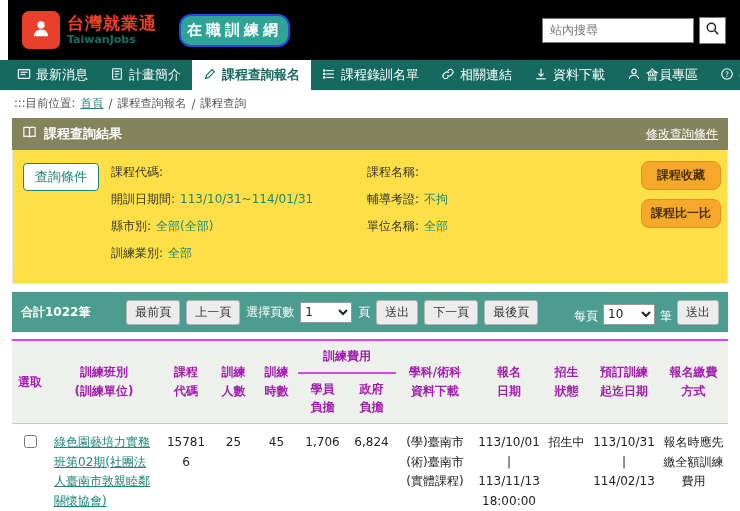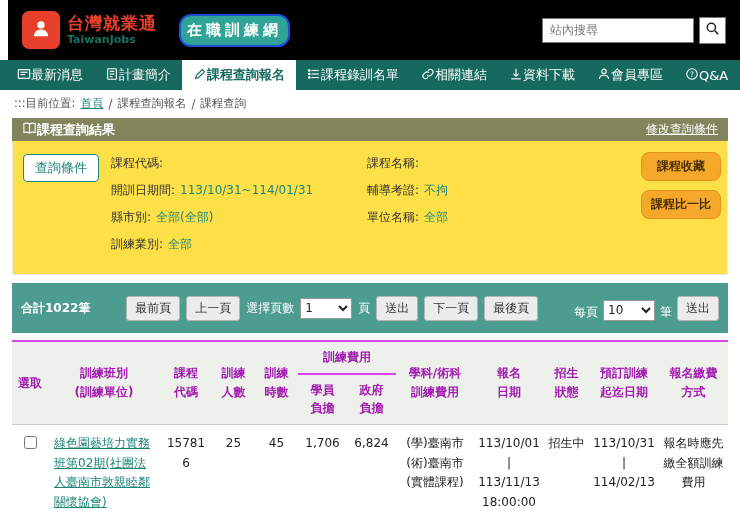--- a/index.html
+++ b/index.html
@@ -33,36 +33,36 @@
     padding:0 7px; font-size:12px; font-family:inherit;
   }
   .search button {
     width:27px; height:27px; background:#fff; border:1px solid #777;
     display:flex; align-items:center; justify-content:center; cursor:pointer;
   }
 
   
   nav { height:30px; background:#15695e; display:flex; align-items:stretch; padding:0 6px; }
   .nav-item {
-    display:flex; align-items:center; padding:12px 11px;
+    display:flex; align-items:center; gap:5px; padding:12px 11px;
     color:#fff; font-size:13px; text-decoration:none; cursor:pointer; white-space:nowrap;
   }
   .nav-item.active { background:#fff; color:#15695e; font-weight:bold; }
   .nav-item svg { flex:0 0 auto; }
 
   
   .breadcrumb { padding:6px 14px 7px; font-size:11.5px; color:#555; display:flex; gap:5px; align-items:flex-end; }
   .breadcrumb .home { color:#1d8576; text-decoration:underline; }
 
   main { padding:0 12px; }
 
   
   .section-bar {
-    background:#83835c; color:#fff; height:23px;
-    display:flex; align-items:center; padding:0 10px;
+    background:#83835c; color:#fff; height:32px;
+    display:flex; align-items:center; gap:7px; padding:0 10px;
     font-size:13px; font-weight:bold;
   }
   .section-bar .edit { margin-left:auto; font-weight:normal; font-size:12px; color:#fff; text-decoration:underline; }
 
   
   .conditions {
     position:relative; border:1px solid #e2e8e2; border-top:none;
     padding:14px 0 21px; min-height:102px; background:#fde047;
   }
   .cond-btn {
@@ -79,21 +79,21 @@
   .cond-value { color:#1d8576; }
   .cond-actions { position:absolute; right:6px; top:11px; display:flex; flex-direction:column; gap:9px; }
   .action-btn {
     background:#f5a82a; border:1px solid #e09418; color:#4a3000;
     font-size:12px; font-weight:bold; padding:5px 9px; border-radius:8px;
     cursor:pointer; font-family:inherit; white-space:nowrap;
   }
 
   
   .pagination {
-    background:#4c9c90; height:50px; margin-top:8px;
+    background:#4c9c90; height:40px; margin-top:8px;
     display:flex; align-items:center; gap:6px; padding:0 9px;
     color:#fff; font-size:12px;
   }
   .pg-total { font-weight:bold; }
   .pg-center { display:flex; align-items:center; gap:6px; margin:0 auto; }
   .pg-right  { display:flex; align-items:flex-end; gap:5px; }
   .pg-btn {
     background:#ececec; border:1px solid #b5b5b5; border-radius:3px;
     padding:3px 8px; font-size:12px; color:#333; cursor:pointer; font-family:inherit; white-space:nowrap;
   }
@@ -324,21 +324,21 @@
         <th rowspan="2">訓練班別
 (訓練單位)</th>
         <th rowspan="2">課程
 代碼</th>
         <th rowspan="2">訓練
 人數</th>
         <th rowspan="2">訓練
 時數</th>
         <th colspan="2">訓練費用</th>
         <th rowspan="2">學科/術科
-訓練費用</th>
+資料下載</th>
         <th rowspan="2">報名
 日期</th>
         <th rowspan="2">招生
 狀態</th>
         <th rowspan="2">預訂訓練
 起迄日期</th>
         <th rowspan="2">報名繳費
 方式</th>
       </tr>
       <tr>

